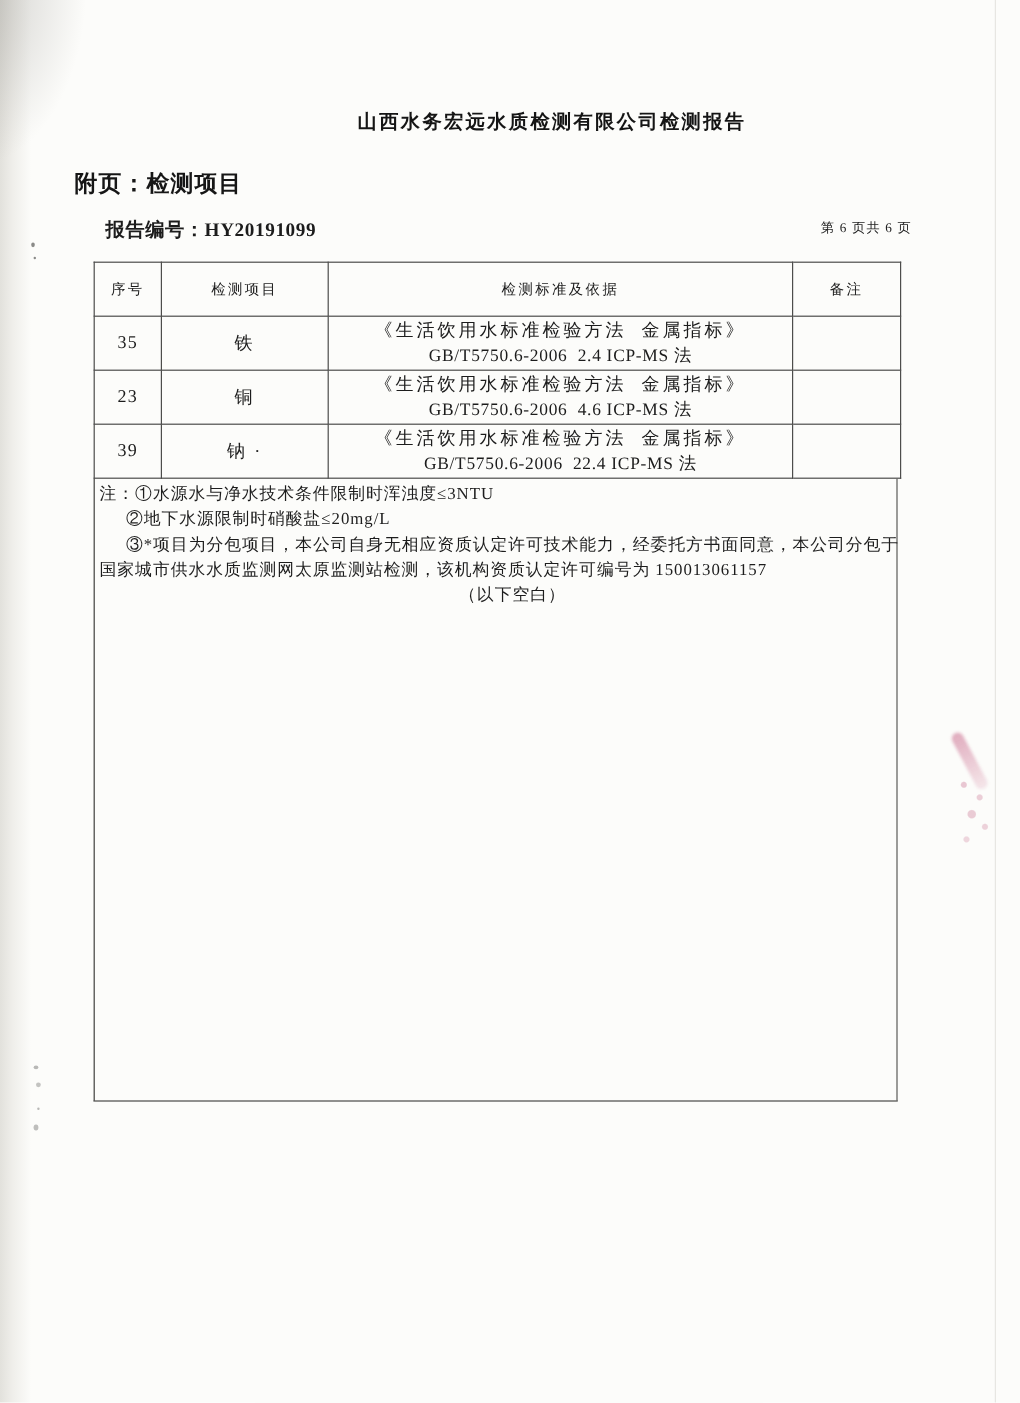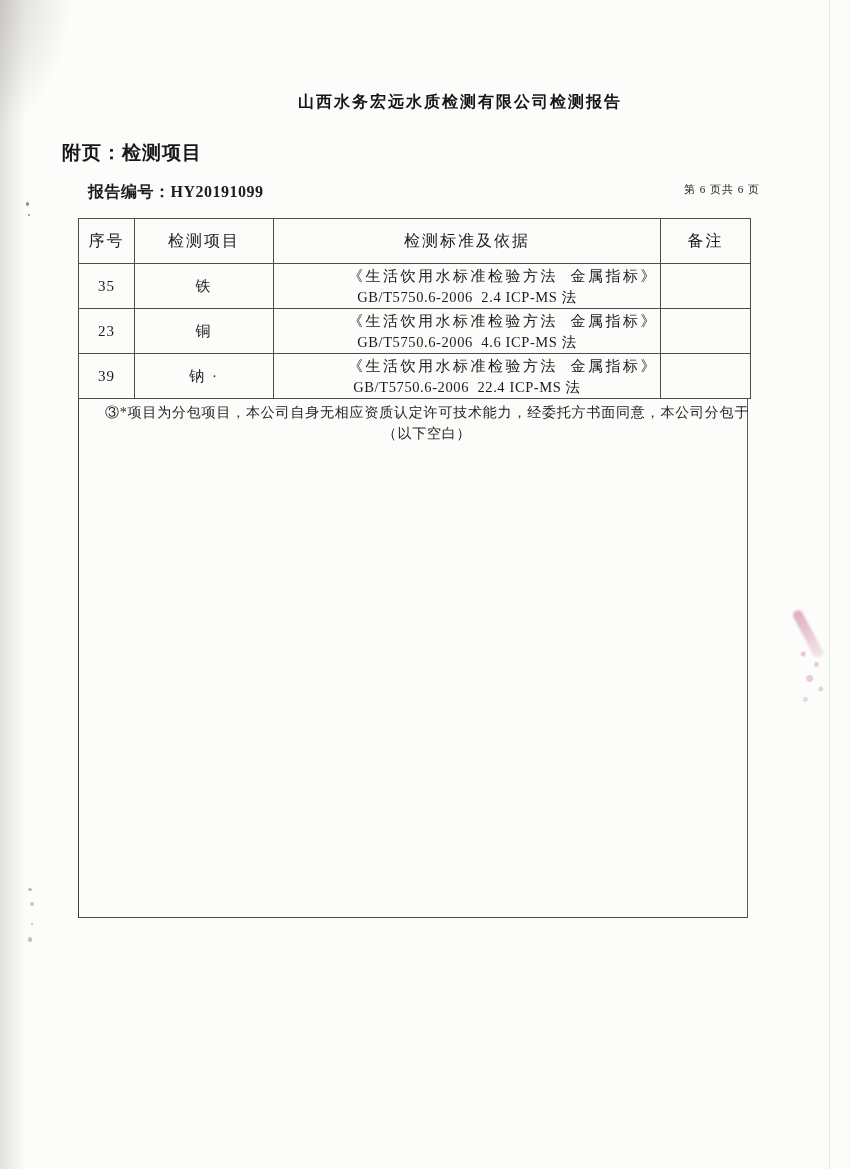--- a/index.html
+++ b/index.html
@@ -72,27 +72,27 @@
   table.method-table col.c2{width:387px;}
   table.method-table col.c3{width:90px;}
   table.method-table th, table.method-table td{
     border:1px solid #4d4d4b;
     padding:0 2px;
     font-size:15px;color:#1c1c1c;
     text-align:center;vertical-align:middle;
     overflow:hidden;
   }
   table.method-table th{
-    height:44px;font-weight:normal;font-size:16px;letter-spacing:2px;font-family:Liberation Serif, serif;
+    height:44px;font-weight:normal;font-size:12px;letter-spacing:2px;font-family:Liberation Serif, serif;
   }
   table.method-table td{height:44px;}
   td.std{
     text-align:left;padding:2px 6px 2px 8px;
   }
-  .std1{font-size:15px;letter-spacing:2.5px;line-height:21px;white-space:pre;text-align:right;}
+  .std1{font-size:15px;letter-spacing:2.5px;line-height:21px;white-space:pre;}
   .std2{font-size:14.5px;letter-spacing:0.6px;line-height:20px;white-space:pre;}
   .cell-no{letter-spacing:1px;}
   .cell-item{letter-spacing:2px;}
   
   .notes-box{
     width:670px;height:519px;
     border-left:1.5px solid #3f3f3d;
     border-right:1px solid #5a5a58;
     border-bottom:1.5px solid #4a4a48;
     box-sizing:border-box;
@@ -175,19 +175,22 @@
             <td class="std">
               <div class="std1">《生活饮用水标准检验方法  金属指标》</div>
               <div class="std2">GB/T5750.6-2006  22.4 ICP-MS 法</div>
             </td>
             <td></td>
           </tr>
         </tbody>
     </table>
     <div class="notes-box">
       <div>
+          <div class="note-line n0">注：①水源水与净水技术条件限制时浑浊度≤3NTU</div>
+          <div class="note-line n1">②地下水源限制时硝酸盐≤20mg/L</div>
           <div class="note-line n2">③*项目为分包项目，本公司自身无相应资质认定许可技术能力，经委托方书面同意，本公司分包于</div>
+          <div class="note-line n3">国家城市供水水质监测网太原监测站检测，该机构资质认定许可编号为 150013061157</div>
           <div class="note-line n4">（以下空白）</div>
         </div>
     </div>
   </div>
 
 </div>
 
 </body></html>

